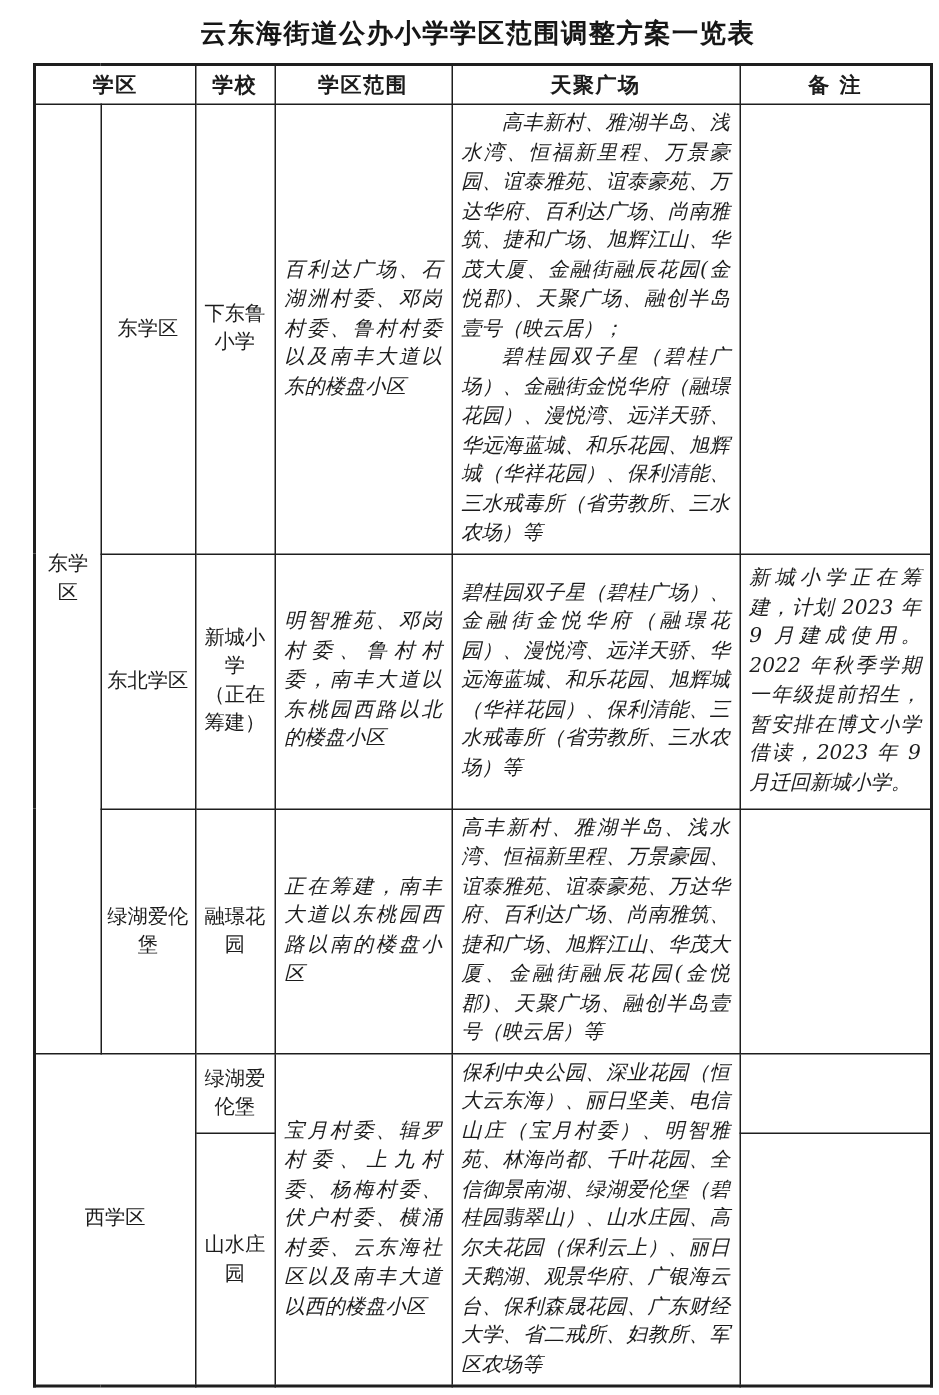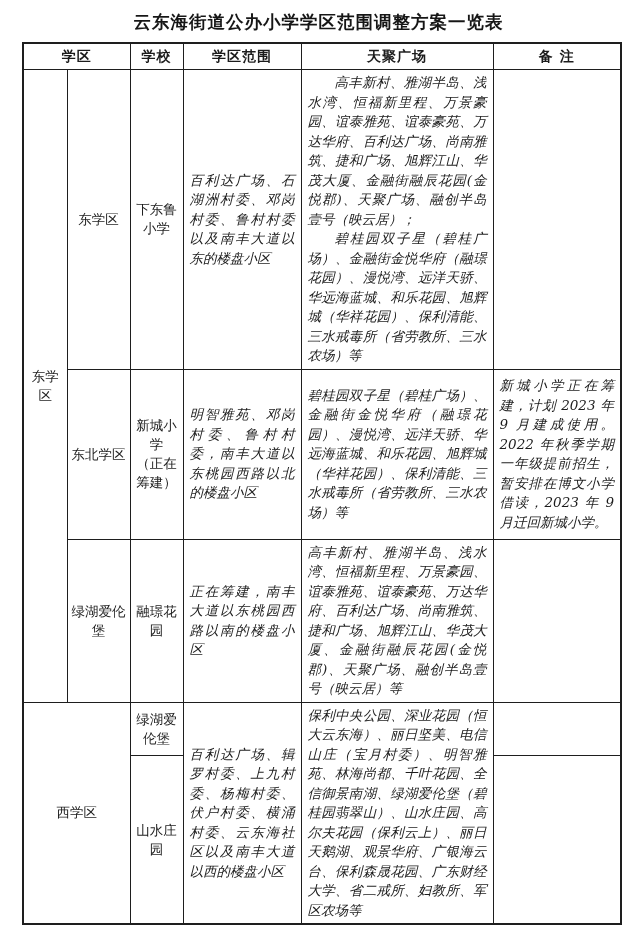--- a/index.html
+++ b/index.html
@@ -121,21 +121,21 @@
       <td class="ctr">绿湖爱伦堡</td>
       <td class="ctr">融璟花园</td>
       <td class="txt">正在筹建，南丰大道以东桃园西路以南的楼盘小区</td>
       <td class="txt">高丰新村、雅湖半岛、浅水湾、恒福新里程、万景豪园、谊泰雅苑、谊泰豪苑、万达华府、百利达广场、尚南雅筑、捷和广场、旭辉江山、华茂大厦、金融街融辰花园(金悦郡)、天聚广场、融创半岛壹号（映云居）等</td>
       <td class="txt"></td>
     </tr>
 
     <tr class="r4">
       <td class="ctr" colspan="2" rowspan="2">西学区</td>
       <td class="ctr">绿湖爱伦堡</td>
-      <td class="txt" rowspan="2">百利达广场、辑罗村委、上九村委、杨梅村委、伏户村委、横涌村委、云东海社区以及南丰大道以西的楼盘小区</td>
+      <td class="txt" rowspan="2">宝月村委、辑罗村委、上九村委、杨梅村委、伏户村委、横涌村委、云东海社区以及南丰大道以西的楼盘小区</td>
       <td class="txt" rowspan="2">保利中央公园、深业花园（恒大云东海）、丽日坚美、电信山庄（宝月村委）、明智雅苑、林海尚都、千叶花园、全信御景南湖、绿湖爱伦堡（碧桂园翡翠山）、山水庄园、高尔夫花园（保利云上）、丽日天鹅湖、观景华府、广银海云台、保利森晟花园、广东财经大学、省二戒所、妇教所、军区农场等</td>
       <td class="txt"></td>
     </tr>
 
     <tr class="r5">
       <td class="ctr">山水庄园</td>
       <td class="txt"></td>
     </tr>
   </tbody>
     </table>

